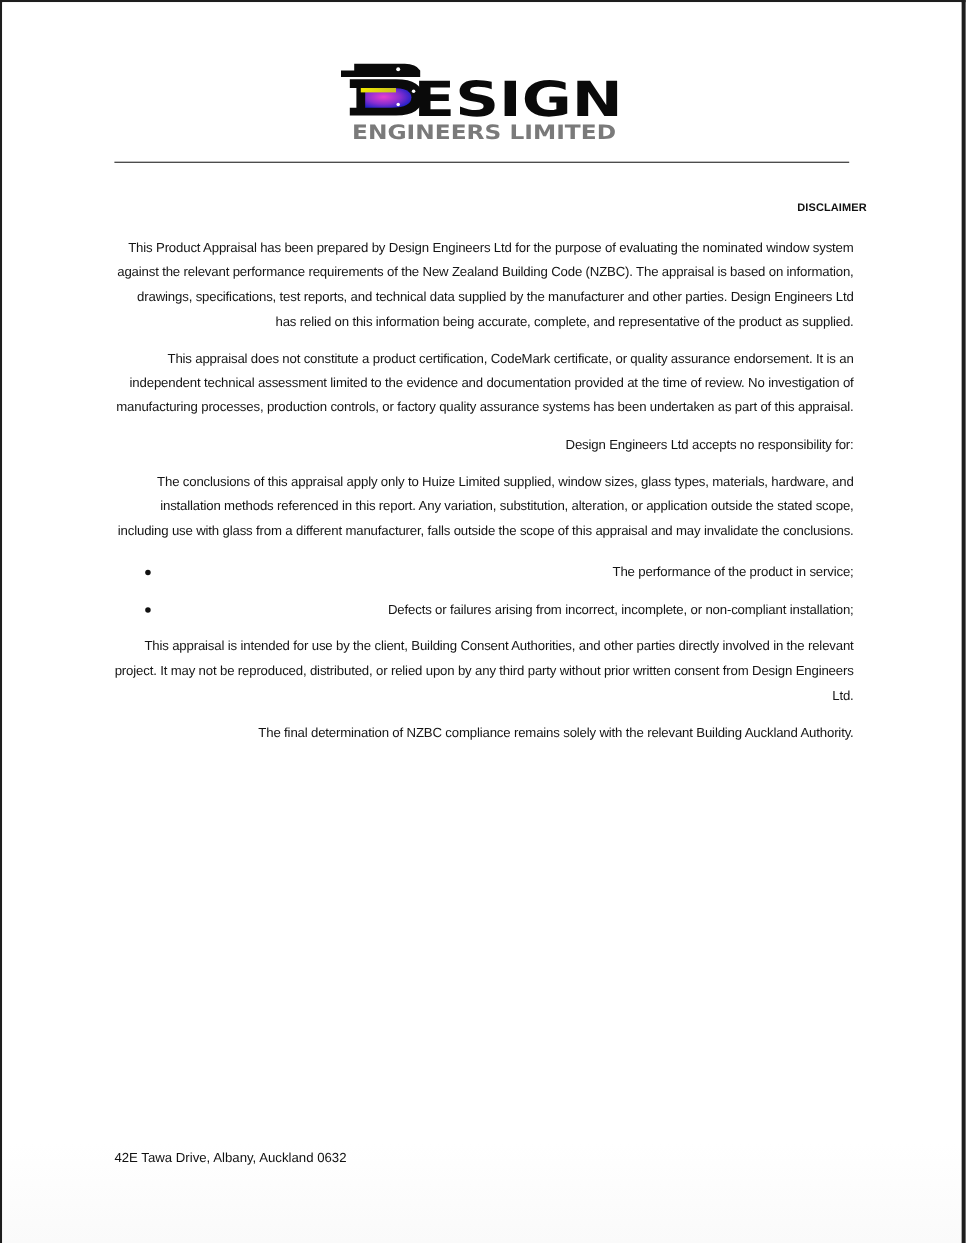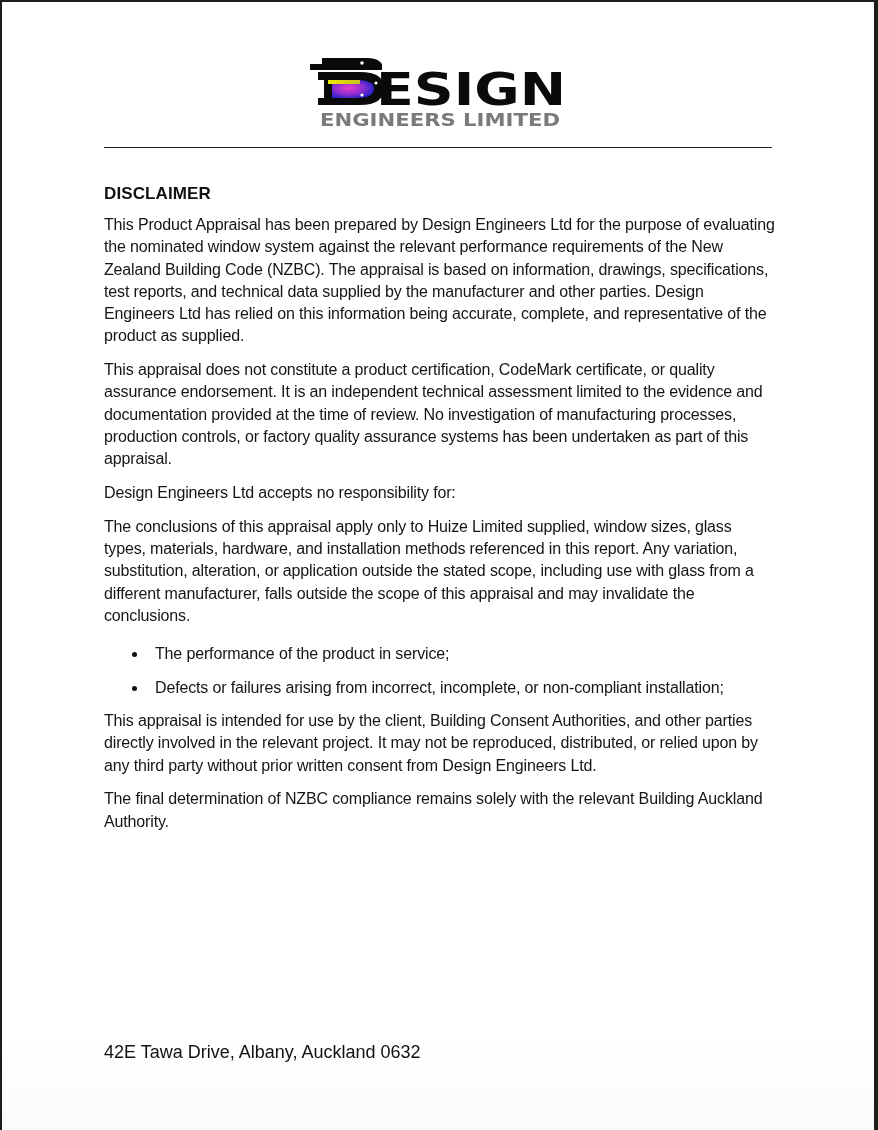--- a/index.html
+++ b/index.html
@@ -47,39 +47,40 @@
       position: absolute;
       left: 104px;
       top: 147px;
       width: 668px;
       height: 0;
       border-top: 1px solid #222222;
     }
 
     .heading {
       position: absolute;
-      left: 104px;
+      left: 120px;
       top: 184px;
       width: 668px;
-      text-align: left;
+      text-align: right;
       font-weight: bold;
-      font-size: 17px;
+      font-size: 10px;
       letter-spacing: 0.1px;
       color: #111;
     }
 
     .body-text {
       position: absolute;
       left: 104px;
       top: 214px;
       width: 672px;
-      font-size: 16px;
+      font-size: 12px;
       line-height: 22.3px;
       letter-spacing: -0.15px;
       color: #151515;
+      text-align: right;
     }
     .body-text p {
       margin: 0 0 11.4px 0;
     }
     .bullets {
       list-style: none;
       margin: 16px 0 11px 0;
       padding: 0;
     }
     .bullets li {
@@ -94,21 +95,21 @@
       width: 5px;
       height: 5px;
       border-radius: 50%;
       background: #111;
     }
 
     .footer {
       position: absolute;
       left: 104px;
       top: 1042px;
-      font-size: 18px;
+      font-size: 12px;
       line-height: 21px;
       color: #111;
     }
   </style>
 </head>
 <body>
 
 <div class="frame-top"></div>
 <div class="frame-left"></div>
 <div class="frame-right"></div>

